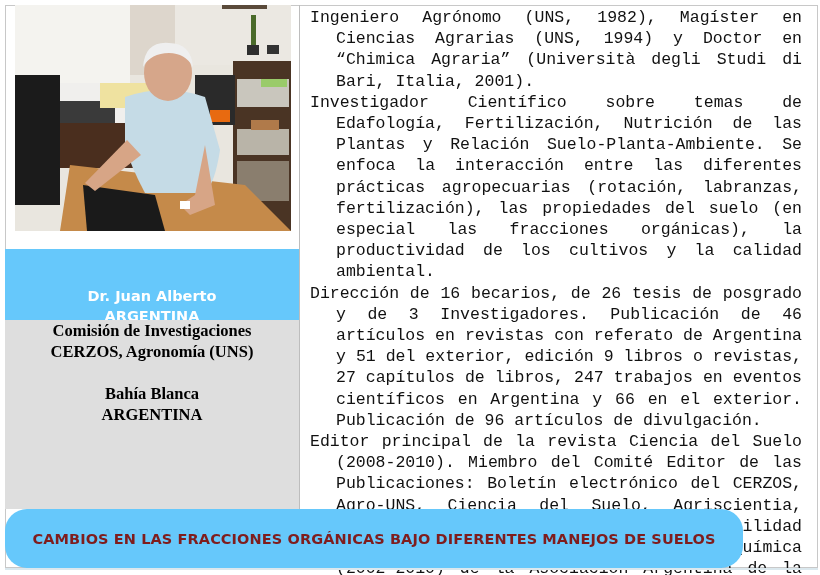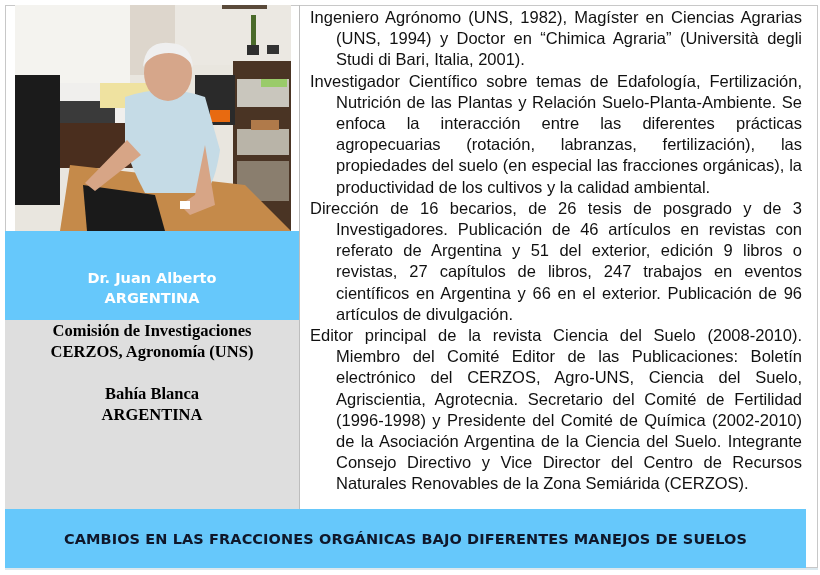--- a/index.html
+++ b/index.html
@@ -10,48 +10,48 @@
   }
   .left-col {
     position: absolute; left: 5px; top: 5px; width: 295px; height: 504px;
     border-right: 1px solid #bdbdbd; box-sizing: border-box;
   }
   .photo {
     position: absolute; left: 10px; top: 0px; width: 276px; height: 226px;
     overflow: hidden; background: #d9d2c4;
   }
   .name-block {
-    position: absolute; left: 0; top: 226px; width: 294px; height: 114px;
+    position: absolute; left: 0; top: 244px; width: 294px; height: 114px;
     background: #66c8fb; color: #ffffff;
     font-family: "DejaVu Sans", sans-serif; font-weight: bold; font-size: 14.5px;
     line-height: 20px; text-align: center;
     display: flex; flex-direction: column; justify-content: center;
   }
   .affil-block {
     position: absolute; left: 0; top: 315px; width: 294px; height: 189px;
     background: #dedede; color: #000;
     font-family: "Liberation Serif", serif; font-weight: bold; font-size: 16.5px;
     line-height: 21px; text-align: center; box-sizing: border-box;
   }
   .affil-block .gap { height: 21px; }
   .right-col {
     position: absolute; left: 300px; top: 5px; width: 518px; height: 504px;
   }
   .para {
-    font-family: Liberation Sans, sans-serif; font-size: 16.5px; line-height: 21.2px;
+    font-family: Liberation Mono, monospace; font-size: 16.5px; line-height: 21.2px;
     color: #111; text-align: justify; padding-left: 36px; text-indent: -26px;
     margin: 0; padding-right: 16px;
   }
   .para.p1 { padding-top: 2px; }
   .para.p4 { border-top: 0; }
   .banner {
-    position: absolute; left: 5px; top: 509px; width: 801px; height: 59px;
-    background: #66c8fb; color: #0f172a;
+    position: absolute; left: 5px; top: 509px; width: 738px; height: 59px;
+    background: #66c8fb; color: #7f1d1d;
     font-family: "DejaVu Sans", sans-serif; font-weight: bold; font-size: 14.5px;
-    display: flex; align-items: center; justify-content: center; letter-spacing: 0.1px;
+    display: flex; align-items: center; justify-content: center; letter-spacing: 0.1px; border-radius: 22px;
   }
   .banner-underline {
     position: absolute; left: 5px; top: 568px; width: 813px; height: 2px; background: #dbe8ee;
   }
 </style>
 </head>
 <body>
 
 <div class="sheet"></div>
 

